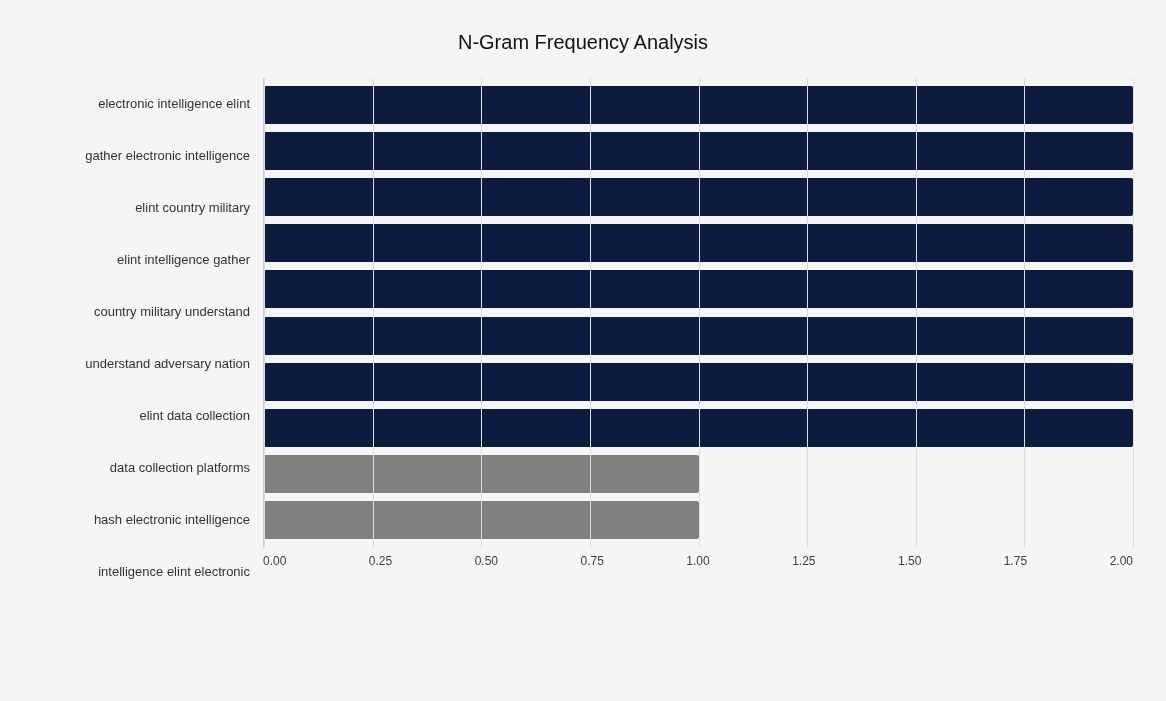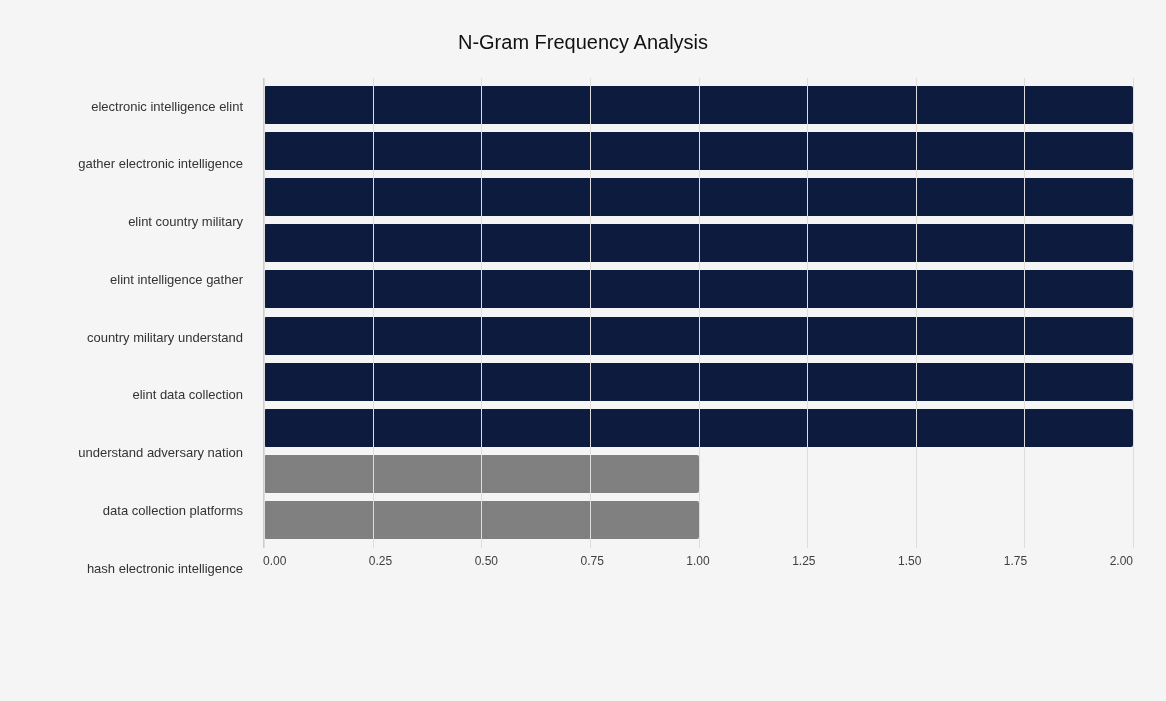--- a/index.html
+++ b/index.html
@@ -30,21 +30,21 @@
       display: flex;
       flex-direction: row;
       height: calc(100% - 80px);
     }
     .y-axis {
       display: flex;
       flex-direction: column;
       justify-content: space-around;
       width: 230px;
       flex-shrink: 0;
-      padding-right: 20px;
+      padding-right: 13px;
     }
     .y-label {
       font-size: 13px;
       color: #333;
       text-align: right;
       line-height: 1.2;
       height: 57px;
       display: flex;
       align-items: center;
       justify-content: flex-end;
@@ -119,24 +119,25 @@
 
 <div class="chart-container">
   <div class="chart-title">N-Gram Frequency Analysis</div>
   <div class="chart-area">
     <div class="y-axis" id="y-axis">
         <div class="y-label">electronic intelligence elint</div>
         <div class="y-label">gather electronic intelligence</div>
         <div class="y-label">elint country military</div>
         <div class="y-label">elint intelligence gather</div>
         <div class="y-label">country military understand</div>
+        <div class="y-label">understand adversary nation</div>
         <div class="y-label">elint data collection</div>
-        <div class="y-label">understand adversary nation</div>
         <div class="y-label">data collection platforms</div>
         <div class="y-label">hash electronic intelligence</div>
+        <div class="y-label">intelligence elint electronic</div>
       </div>
     <div class="bars-and-xaxis">
       <div class="bars-area">
 
         <div class="bars-inner" id="bars-inner">
             <div class="bar-row">
               <div class="bar bar-dark" style="width: 100%;"></div>
             </div>
             <div class="bar-row">
               <div class="bar bar-dark" style="width: 100%;"></div>

